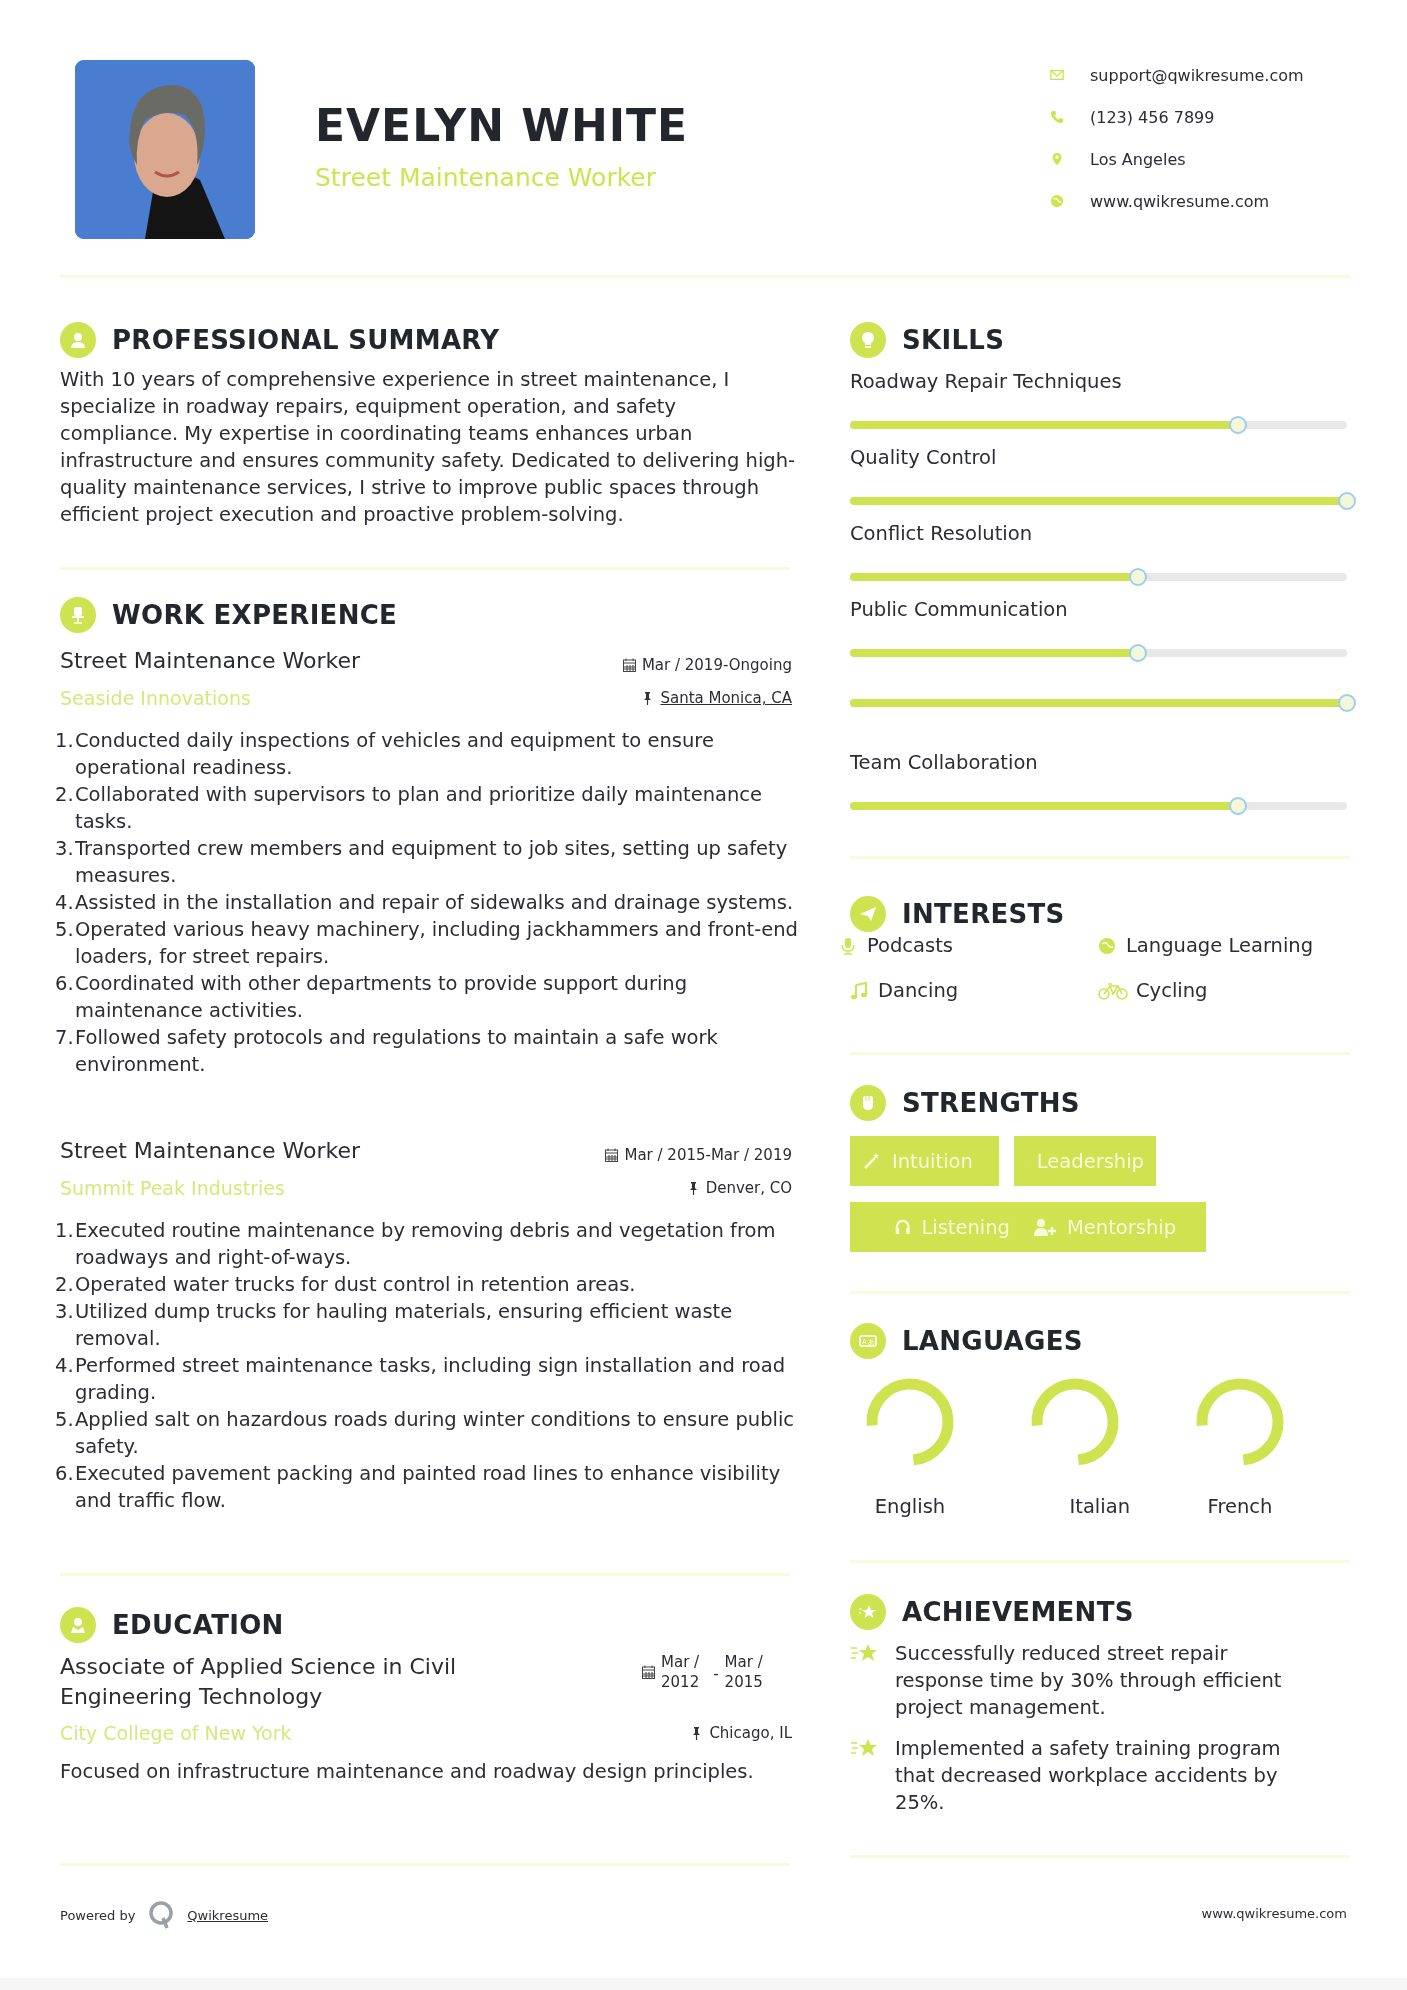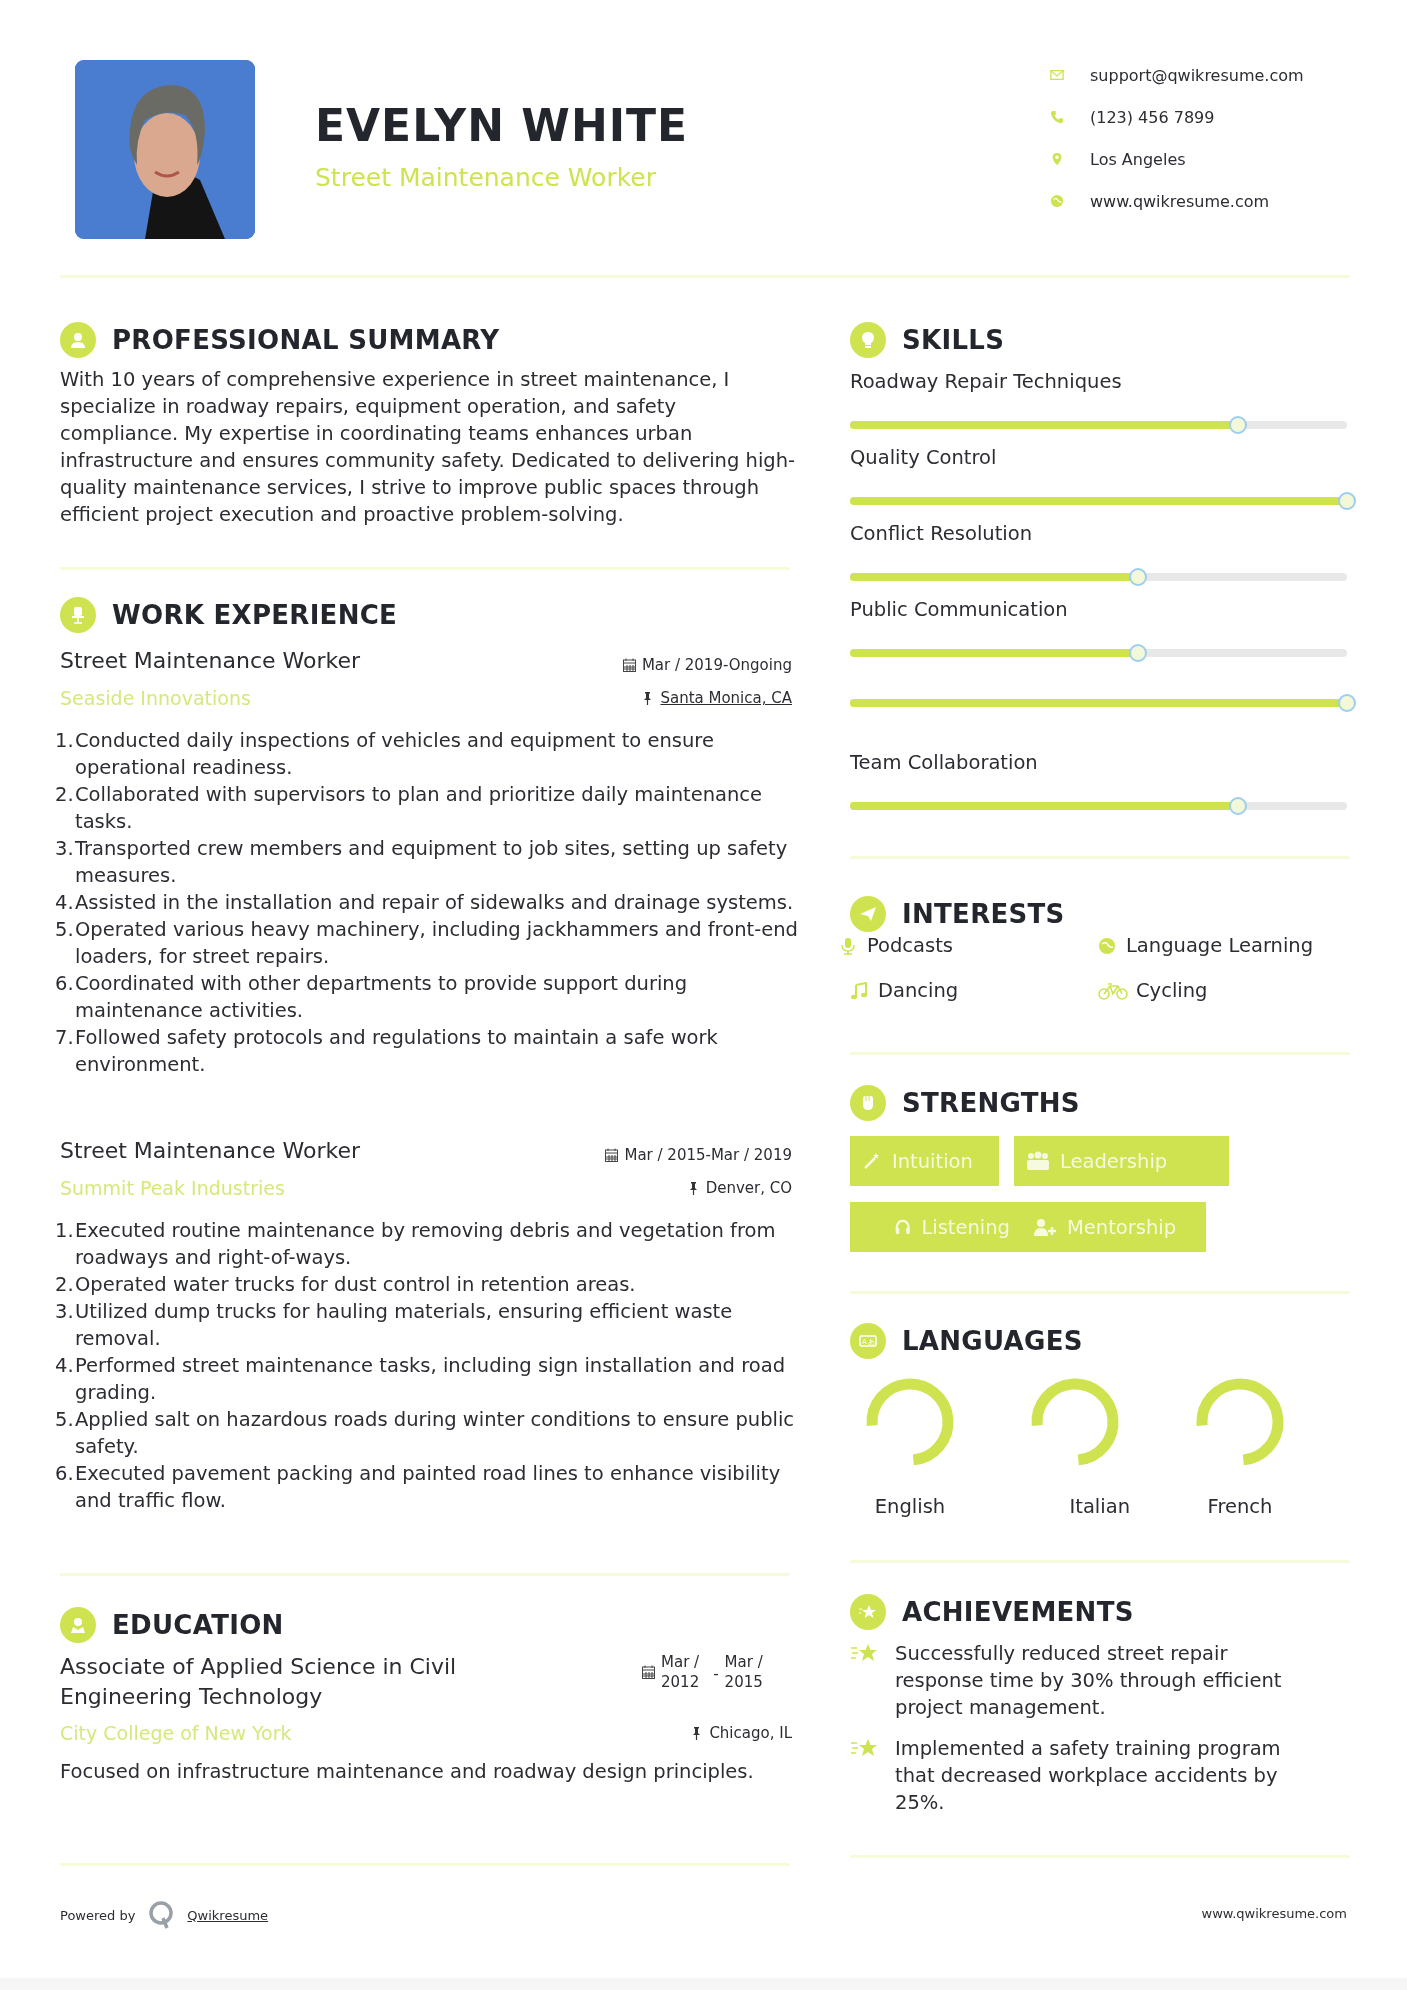--- a/index.html
+++ b/index.html
@@ -401,21 +401,21 @@
     </span>
     <span class="sec-title">STRENGTHS</span>
   </div>
   <div class="chip" style="left:850px; top:1136px; width:149px;">
     <svg viewBox="0 0 20 20">
         <path d="M3 17 L13 7" stroke="#f6fadf" stroke-width="2.5"></path>
         <path d="M14 2 L15 4 L17 4 L15.5 5.5 L16 8 L14 6.5 L12 8 L12.5 5.5 L11 4 L13 4 Z" fill="#f6fadf"></path>
       </svg>
     <span>Intuition</span>
   </div>
-  <div class="chip" style="left:1014px; top:1136px; width:215px;">
+  <div class="chip" style="left:1014px; top:1136px; width:142px;">
     <svg viewBox="0 0 24 20" style="width:24px;">
         <circle cx="5" cy="5" r="3" fill="#f6fadf"></circle>
         <circle cx="12" cy="4" r="3.5" fill="#f6fadf"></circle>
         <circle cx="19" cy="5" r="3" fill="#f6fadf"></circle>
         <rect x="1" y="9" width="22" height="10" rx="2" fill="#f6fadf"></rect>
       </svg>
     <span>Leadership</span>
   </div>
   <div class="chip" style="left:850px; top:1202px; width:172px;padding-left:44px;">
     <svg viewBox="0 0 20 20">

